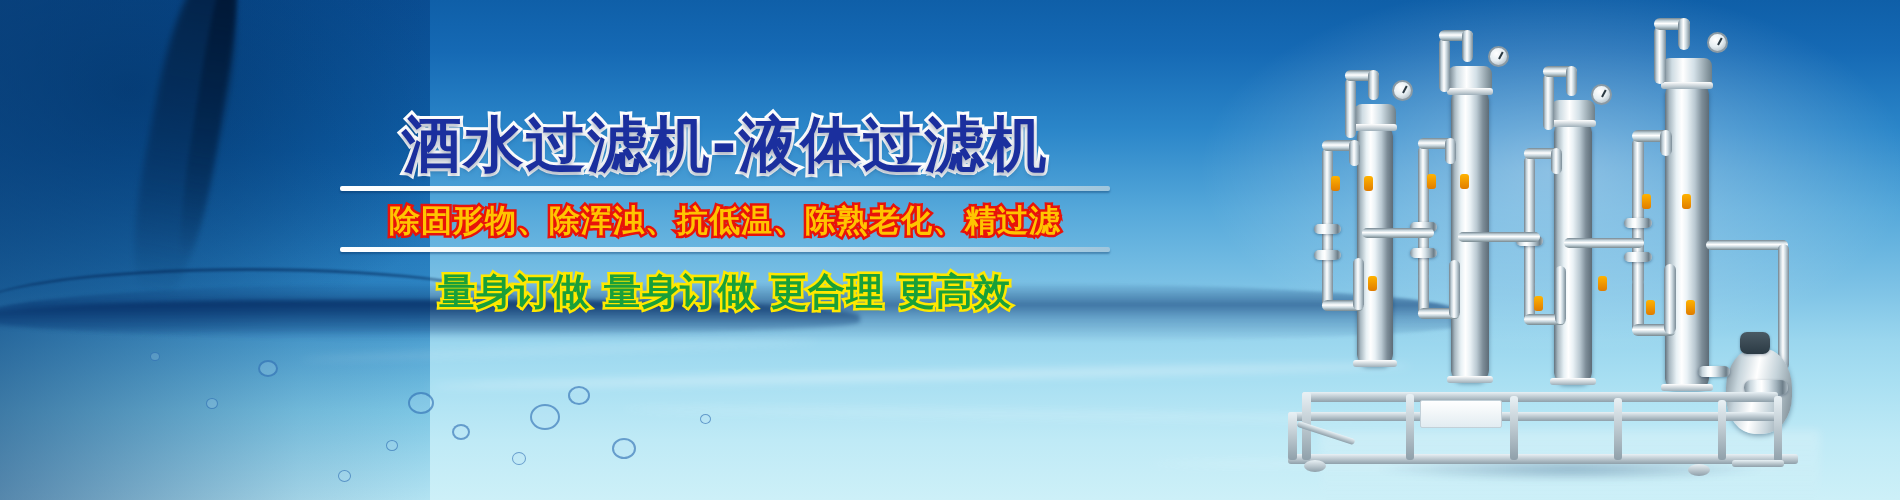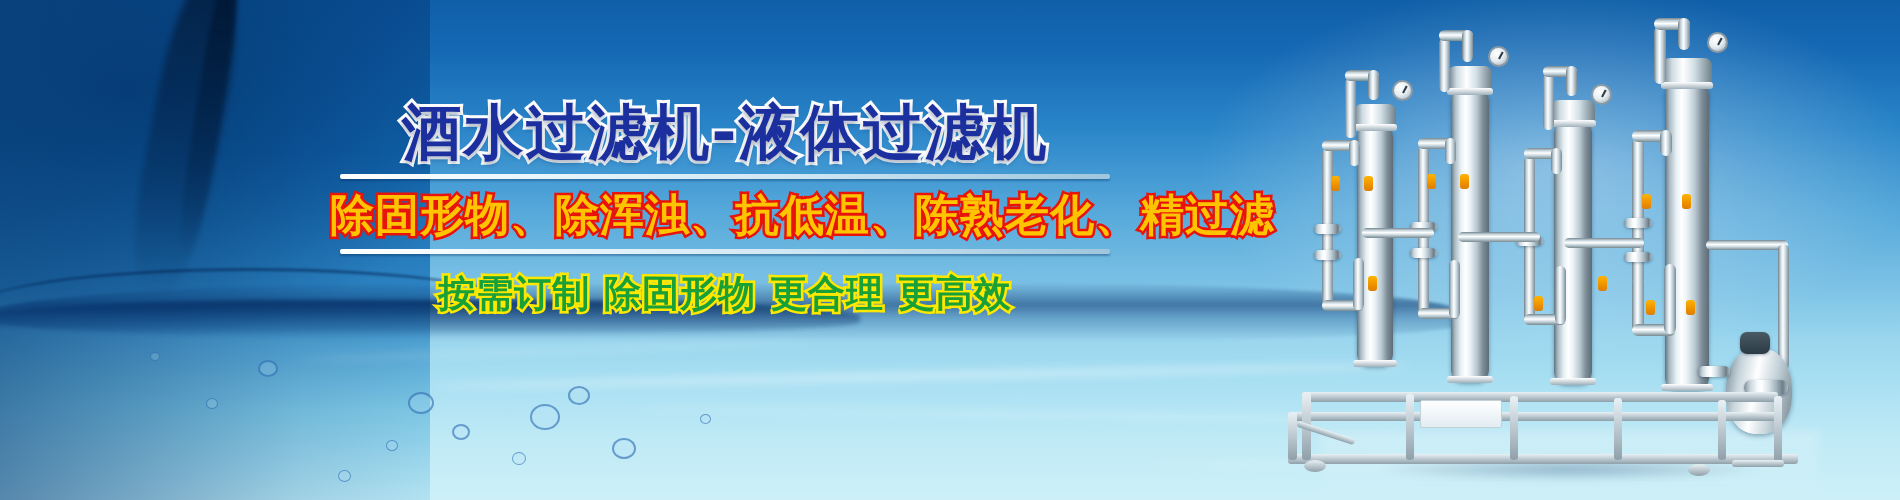--- a/index.html
+++ b/index.html
@@ -69,21 +69,21 @@
   .s4{left:1150px;top:460px;width:640px;height:7px;opacity:.45;}
   
   .haze{
     position:absolute;right:0;top:0;width:820px;height:500px;
     background:radial-gradient(70% 60% at 58% 34%, rgba(255,255,255,.40) 0%, rgba(255,255,255,0) 62%);
   }
   .bubble{position:absolute;border-radius:50%;border:2px solid rgba(30,95,170,.55);background:rgba(180,225,245,.22);}
   .bubble.sm{border-width:1.5px;}
 
   
-  .copy{position:absolute;left:330px;top:102px;width:790px;text-align:center;}
+  .copy{position:absolute;left:330px;top:114px;width:790px;text-align:center;}
 
   .title{
     font-size:60px;font-weight:bold;line-height:1;letter-spacing:2px;
     color:#1b2f9e;
     -webkit-text-stroke:6px #ffffff;
     paint-order:stroke fill;
     text-shadow:0 3px 5px rgba(0,30,70,.35);
     white-space:nowrap;
   }
   .title-inner{position:relative;display:inline-block;}
@@ -91,21 +91,21 @@
   .rule{
     height:5px;margin:12px auto 0;width:770px;
     background:linear-gradient(90deg,#ffffff 0%,#eaf6fb 25%,#cfe6f2 60%,#9fc6dd 100%);
     box-shadow:0 2px 2px rgba(0,40,90,.35);
     border-radius:2px;
   }
   .rule.two{margin-top:10px;}
 
   .subtitle{
     margin-top:12px;
-    font-size:44px;font-weight:bold;letter-spacing:1px;line-height:1.1;
+    font-size:31px;font-weight:bold;letter-spacing:1px;line-height:1.1;
     color:#ffc400;
     -webkit-text-stroke:5px #e8130a;
     paint-order:stroke fill;
     white-space:nowrap;
   }
   .tagline{
     margin-top:20px;
     font-size:37px;font-weight:bold;letter-spacing:1px;line-height:1.1;
     color:#19a039;
     -webkit-text-stroke:5px #ffe800;
@@ -221,21 +221,21 @@
 
     <div class="rule"></div>
 
     <div class="subtitle">
       <span class="stroked">除固形物、除浑浊、抗低温、陈熟老化、精过滤</span>
     </div>
 
     <div class="rule two"></div>
 
     <div class="tagline">
-      <span class="stroked">按需订制 除固形物 更合理 更高效</span>
+      <span class="stroked">量身订做 量身订做 更合理 更高效</span>
     </div>
   </div>
 
   <div class="m-shadow"></div>
   <div class="m-reflect"></div>
 
   <div class="machine">
 
     <div class="m-cap" style="left:96px;top:96px;width:42px;height:24px;"></div>
     <div class="m-vessel" style="left:99px;top:118px;width:36px;height:240px;"></div>

